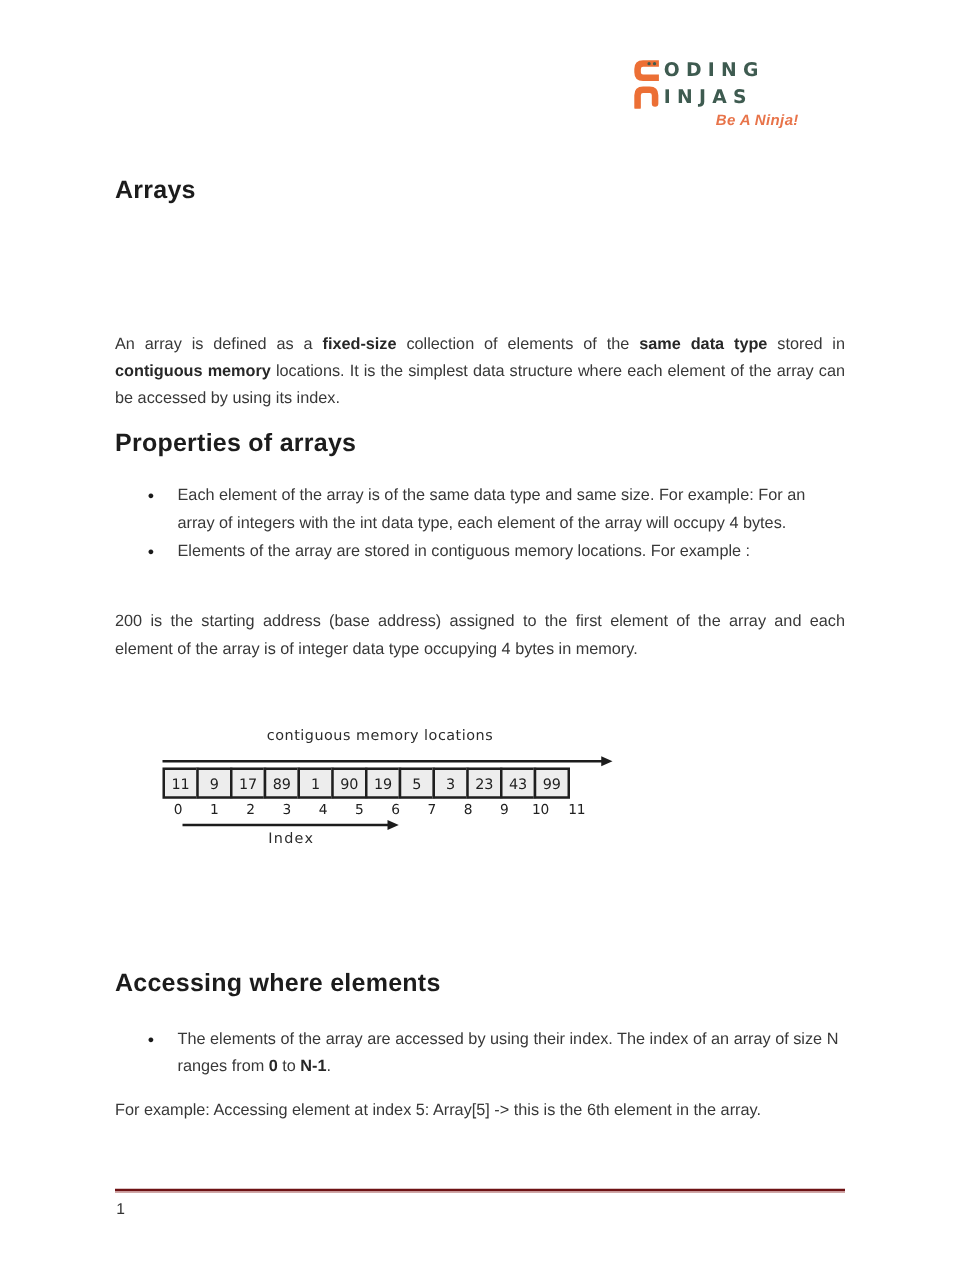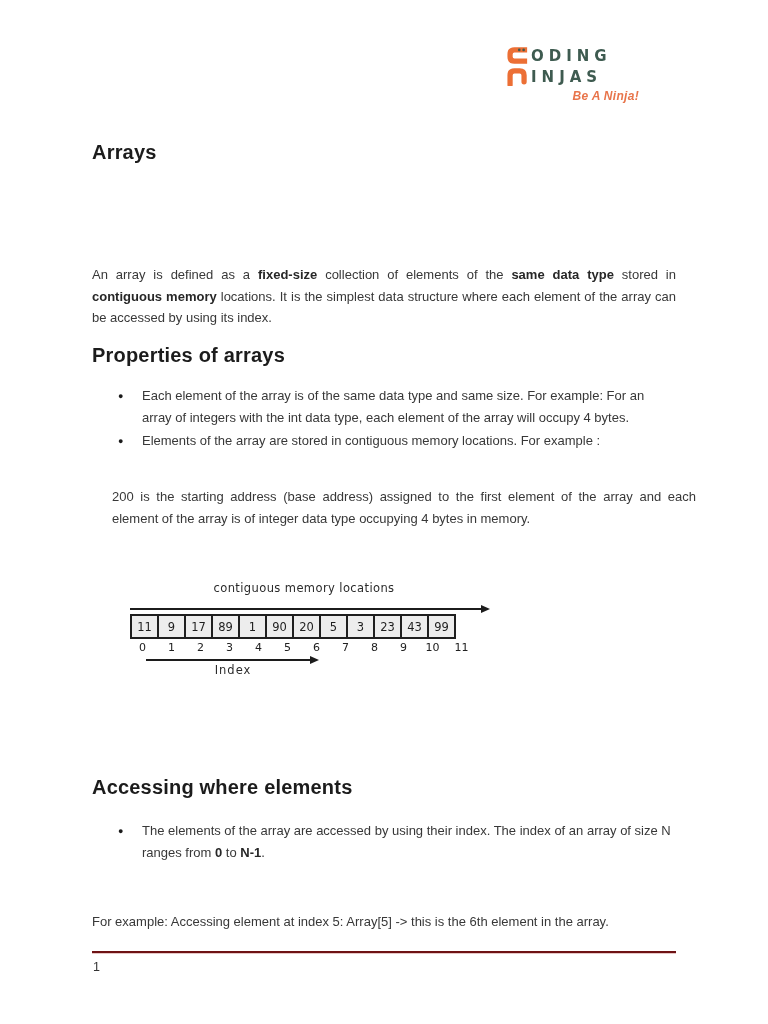--- a/index.html
+++ b/index.html
@@ -8,21 +8,21 @@
     position:relative;
     width:768px; height:1024px;
     background:#ffffff;
     font-family:"Liberation Sans", sans-serif;
     color:#383838;
     overflow:hidden;
   }
 
   
   .logo { position:absolute; left:507px; top:46px; width:132px; }
-  .logo-row { display:flex; height:20px; }
+  .logo-row { display:flex; align-items:center; height:20px; }
   .logo-row + .logo-row { margin-top:1px; }
   .logo-letters {
     font-family:"DejaVu Sans", sans-serif;
     font-size:15px; font-weight:700; color:#3e5b50;
     letter-spacing:5px; line-height:20px; margin-left:3px;
   }
   .logo-tagline {
     text-align:right; font-style:italic; font-weight:700;
     font-size:12px; color:#e8744a; margin-top:2px; letter-spacing:0.3px;
   }
@@ -125,33 +125,33 @@
 
   <div class="h1" style="top:141px;">Arrays</div>
 
   <p class="para" style="top:224px;margin-top:40px;"><span>An array is defined as a </span><b>fixed-size</b><span> collection of elements of the </span><b>same data type</b><span> stored in </span><b>contiguous memory</b><span> locations. It is the simplest data structure where each element of the array can be accessed by using its index.</span></p>
 
   <div class="h2" style="top:344px;">Properties of arrays</div>
   <ul class="bullets" style="top:385px;">
     <li><span>Each element of the array is of the same data type and same size. For example: For an array of integers with the int data type, each element of the array will occupy 4 bytes.</span></li>
     <li><span>Elements of the array are stored in contiguous memory locations. For example :</span></li>
   </ul>
-  <p class="para" style="top:486px;margin-left:20px;">200 is the starting address (base address) assigned to the first element of the array and each element of the array is of integer data type occupying 4 bytes in memory.</p>
+  <p class="para" style="top:486px;">200 is the starting address (base address) assigned to the first element of the array and each element of the array is of integer data type occupying 4 bytes in memory.</p>
 
   <div class="diagram">
     <div class="dg-title">contiguous memory locations</div>
     <div class="dg-topline"></div>
     <div class="dg-cells">
         <div class="dg-cell">11</div>
         <div class="dg-cell">9</div>
         <div class="dg-cell">17</div>
         <div class="dg-cell">89</div>
         <div class="dg-cell">1</div>
         <div class="dg-cell">90</div>
-        <div class="dg-cell">20</div>
+        <div class="dg-cell">19</div>
         <div class="dg-cell">5</div>
         <div class="dg-cell">3</div>
         <div class="dg-cell">23</div>
         <div class="dg-cell">43</div>
         <div class="dg-cell">99</div>
       </div>
     <div class="dg-indexes">
         <div class="dg-idx">0</div>
         <div class="dg-idx">1</div>
         <div class="dg-idx">2</div>
@@ -166,18 +166,18 @@
         <div class="dg-idx">11</div>
       </div>
     <div class="dg-arrow"></div>
     <div class="dg-index-label">Index</div>
   </div>
 
   <div class="h2" style="top:776px;">Accessing where elements</div>
   <ul class="bullets" style="top:820px;">
     <li><span>The elements of the array are accessed by using their index. The index of an array of size N ranges from </span><b>0</b><span> to </span><b>N-1</b><span>.</span></li>
   </ul>
-  <p class="para" style="top:877px;margin-top:34px;">For example: Accessing element at index 5: Array[5] -&gt; this is the 6th element in the array.</p>
+  <p class="para" style="top:877px;">For example: Accessing element at index 5: Array[5] -&gt; this is the 6th element in the array.</p>
 
   <div class="footer-line"></div>
   <div class="page-num">1</div>
 
 </div>
 
 </body></html>

